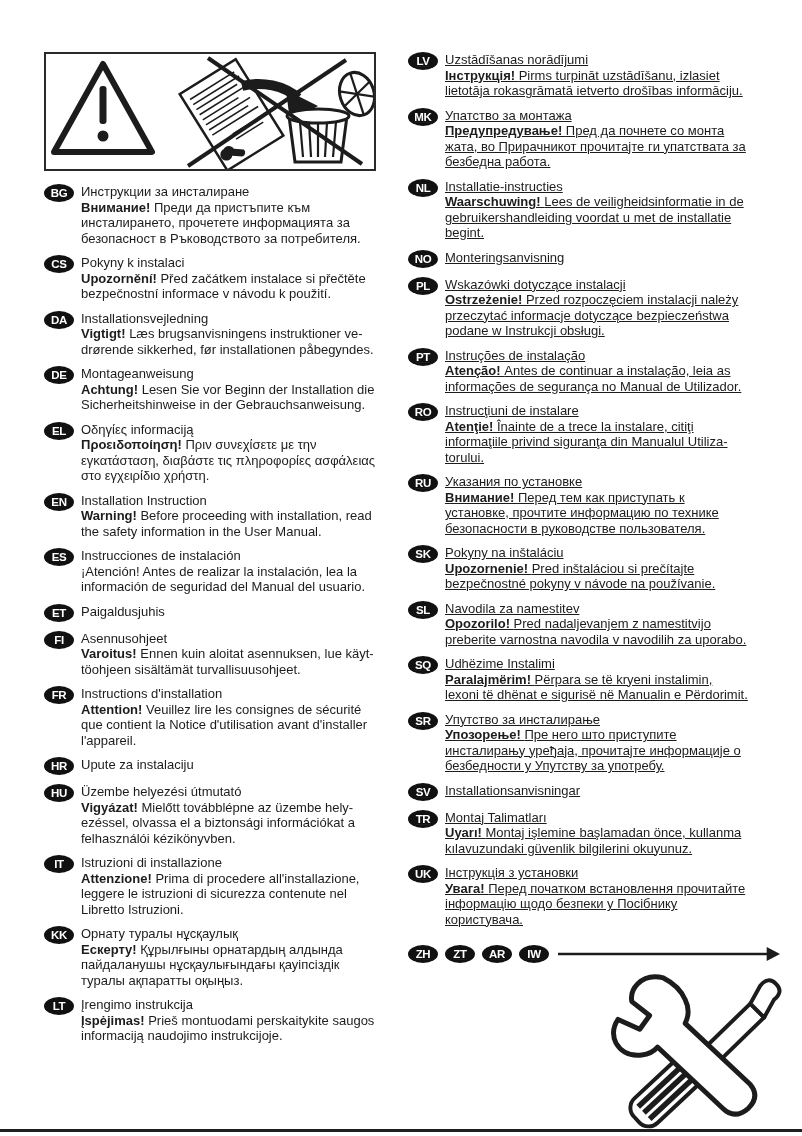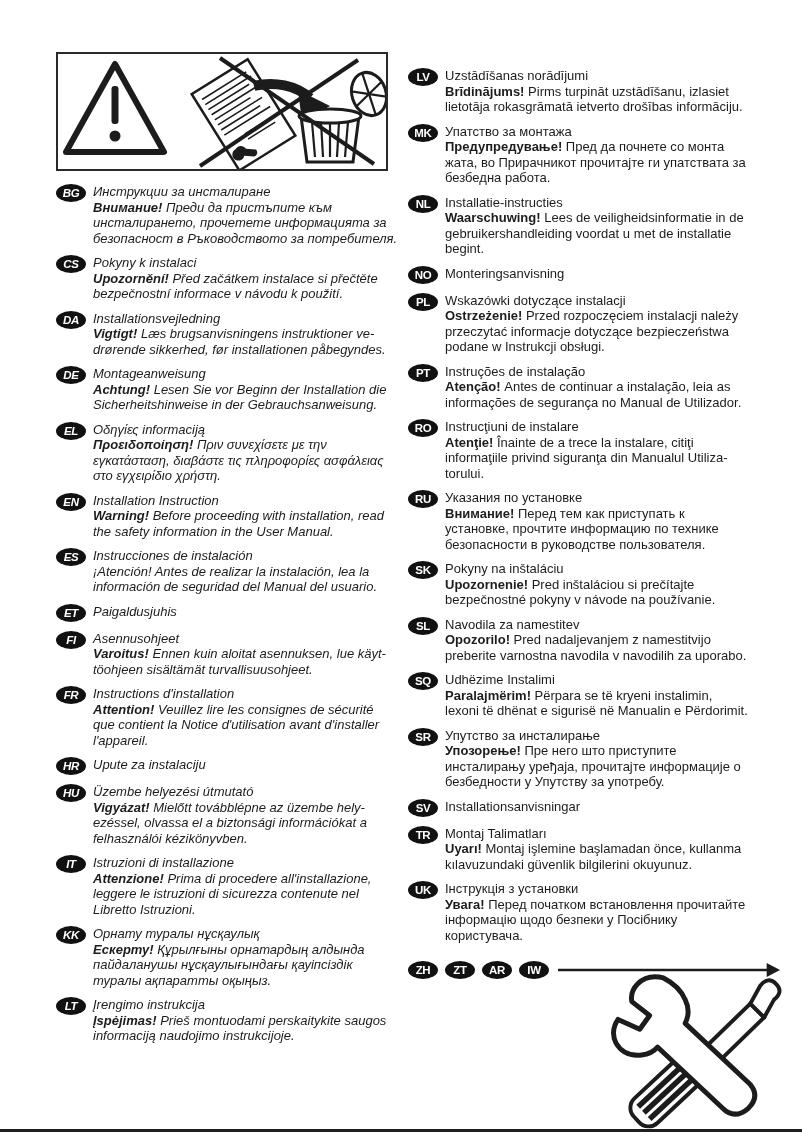--- a/index.html
+++ b/index.html
@@ -1,21 +1,21 @@
 <!DOCTYPE html>
 <html><head>
 <meta charset="utf-8">
 <style>
   * { margin: 0; padding: 0; box-sizing: border-box; }
   html, body { width: 802px; height: 1136px; background: #ffffff; overflow: hidden; }
   body { font-family: "Liberation Sans", sans-serif; color: #1c1c1c; position: relative; }
 
   .col { position: absolute; }
-  .col-left  { left: 56px;  top: 52px; width: 342px; font-style: italic; }
-  .col-right { left: 408px; top: 68px; width: 372px; }
+  .col-left  { left: 44px;  top: 52px; width: 342px; }
+  .col-right { left: 408px; top: 52px; width: 372px; text-decoration: underline; }
 
   .illustration-box {
     width: 332px; height: 119px;
     border: 2px solid #2a2a2a;
     margin-bottom: 13px;
     background: #fff;
   }
 
   .entry { display: flex; align-items: flex-start; margin-bottom: 9px; }
   .badge {
@@ -246,21 +246,21 @@
   </div>
 </div>
 </div>
 
 <div class="col col-right">
   <div>
   <div class="entry">
     <span class="badge">LV</span>
     <div class="entry-text">
       <div class="entry-title">Uzstādīšanas norādījumi</div>
-      <div class="entry-body-wrap"><span class="warn">Brīdinājums! </span><span>Pirms turpināt uzstādīšanu, izlasiet
+      <div class="entry-body-wrap"><span class="warn">Інструкція! </span><span>Pirms turpināt uzstādīšanu, izlasiet
 lietotāja rokasgrāmatā ietverto drošības informāciju.</span></div>
     </div>
   </div>
 
   <div class="entry">
     <span class="badge">MK</span>
     <div class="entry-text">
       <div class="entry-title">Упатство за монтажа</div>
       <div class="entry-body-wrap"><span class="warn">Предупредување! </span><span>Пред да почнете со монта
 жата, во Прирачникот прочитајте ги упатствата за

